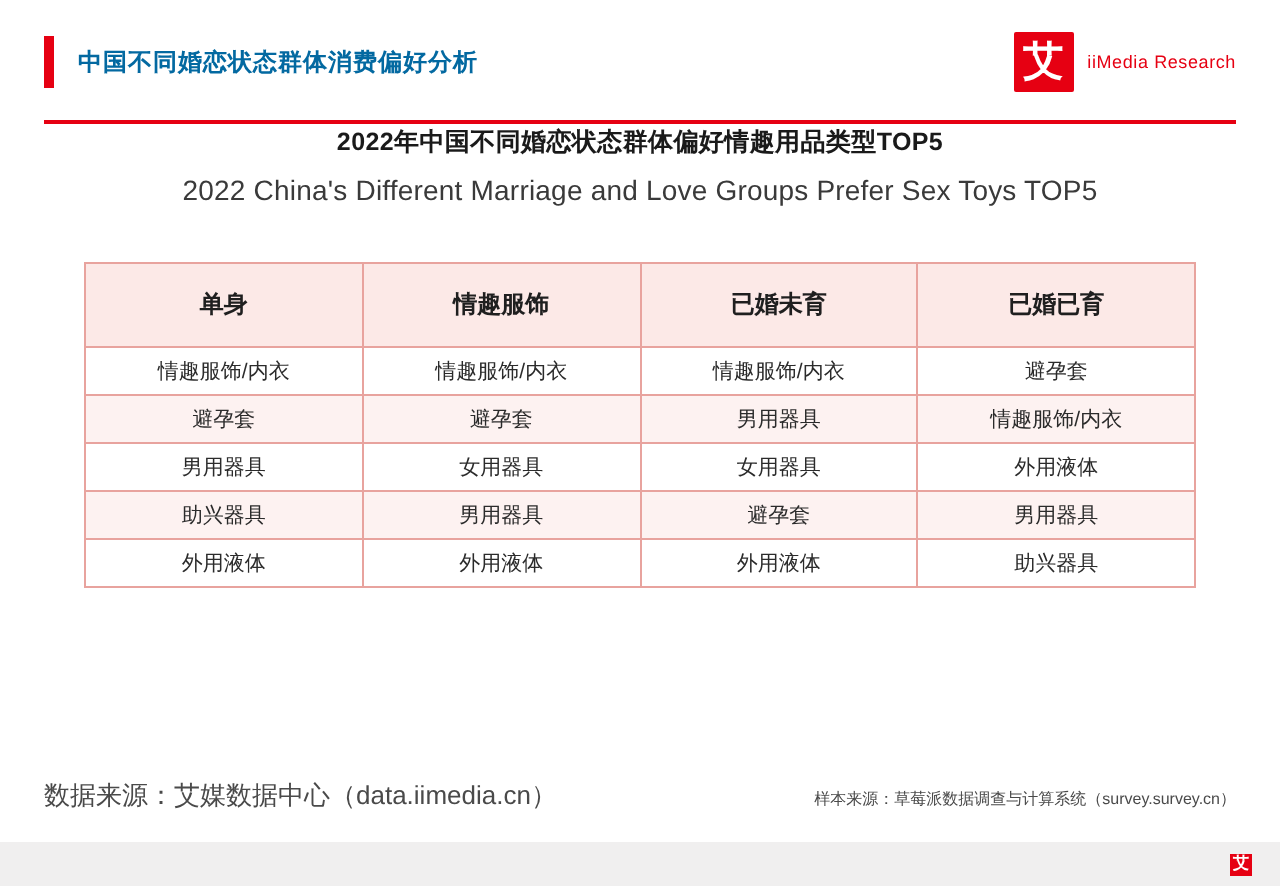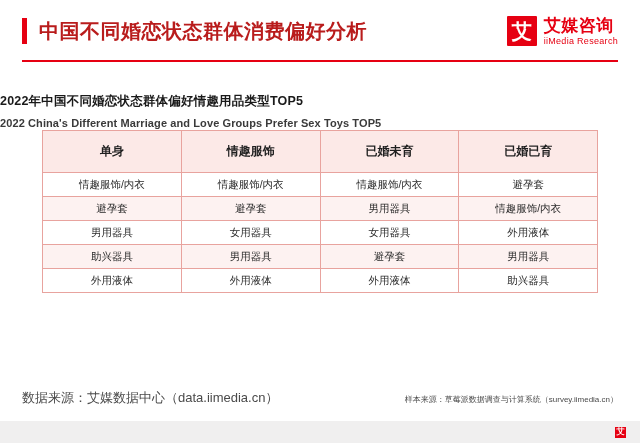--- a/index.html
+++ b/index.html
@@ -29,23 +29,23 @@
     align-items: center;
   }
   .title-bar {
     width: 5px;
     height: 26px;
     background: #E60012;
     margin-right: 12px;
     flex: 0 0 auto;
   }
   .page-title {
-    font-size: 20px;
-    font-weight: bold;
-    color: #b91c1c;
+    font-size: 12px;
+    font-weight: bold;
+    color: #0369a1;
     letter-spacing: 0.5px;
     white-space: nowrap;
   }
   .brand {
     display: flex;
     align-items: center;
     gap: 7px;
   }
   .brand-mark {
     width: 30px; height: 30px;
@@ -74,39 +74,39 @@
   .header-rule {
     position: absolute;
     left: 22px; right: 22px;
     bottom: 0;
     height: 2px;
     background: #E60012;
   }
 
   
   .titles {
-    margin-top: 31px;
+    text-align: center;
+    margin-top: 1px;
   }
   .chart-title {
     font-size: 12.5px;
     font-weight: bold;
     color: #1a1a1a;
     letter-spacing: 0.2px;
   }
   .chart-subtitle {
-    font-size: 11px;
+    font-size: 14px;
     color: #3a3a3a;
     margin-top: 7px;
     letter-spacing: 0.1px;
-    font-weight: bold;
   }
 
   
   .table-wrap {
-    margin: 1px auto 0;
+    margin: 28px auto 0;
     width: 556px;
   }
   table {
     width: 100%;
     border-collapse: collapse;
     table-layout: fixed;
   }
   th, td {
     border: 1px solid #E8A39E;
     text-align: center;
@@ -181,21 +181,20 @@
 <div class="page">
 
   <div class="header">
     <div class="header-left">
       <div class="title-bar"></div>
       <div class="page-title">中国不同婚恋状态群体消费偏好分析</div>
     </div>
     <div class="brand">
       <div class="brand-mark">艾</div>
       <div class="brand-text">
-        <div class="brand-cn">艾媒咨询</div>
         <div class="brand-en">iiMedia Research</div>
       </div>
     </div>
     <div class="header-rule"></div>
   </div>
 
   <div class="titles">
     <div class="chart-title">2022年中国不同婚恋状态群体偏好情趣用品类型TOP5</div>
     <div class="chart-subtitle">2022 China's Different Marriage and Love Groups Prefer Sex Toys TOP5</div>
   </div>
@@ -241,21 +240,21 @@
           <td>外用液体</td>
           <td>助兴器具</td>
         </tr>
       </tbody>
     </table>
   </div>
 
   <div class="notes">
     <div class="note-left">数据来源：艾媒数据中心（data.iimedia.cn）</div>
     <div class="note-right">
-      <div>样本来源：草莓派数据调查与计算系统（survey.iimedia.cn）</div>
+      <div>样本来源：草莓派数据调查与计算系统（survey.survey.cn）</div>
     </div>
   </div>
 
   <div class="footer">
     <div class="footer-icon">艾</div>
   </div>
 
 </div>
 
 </body></html>

